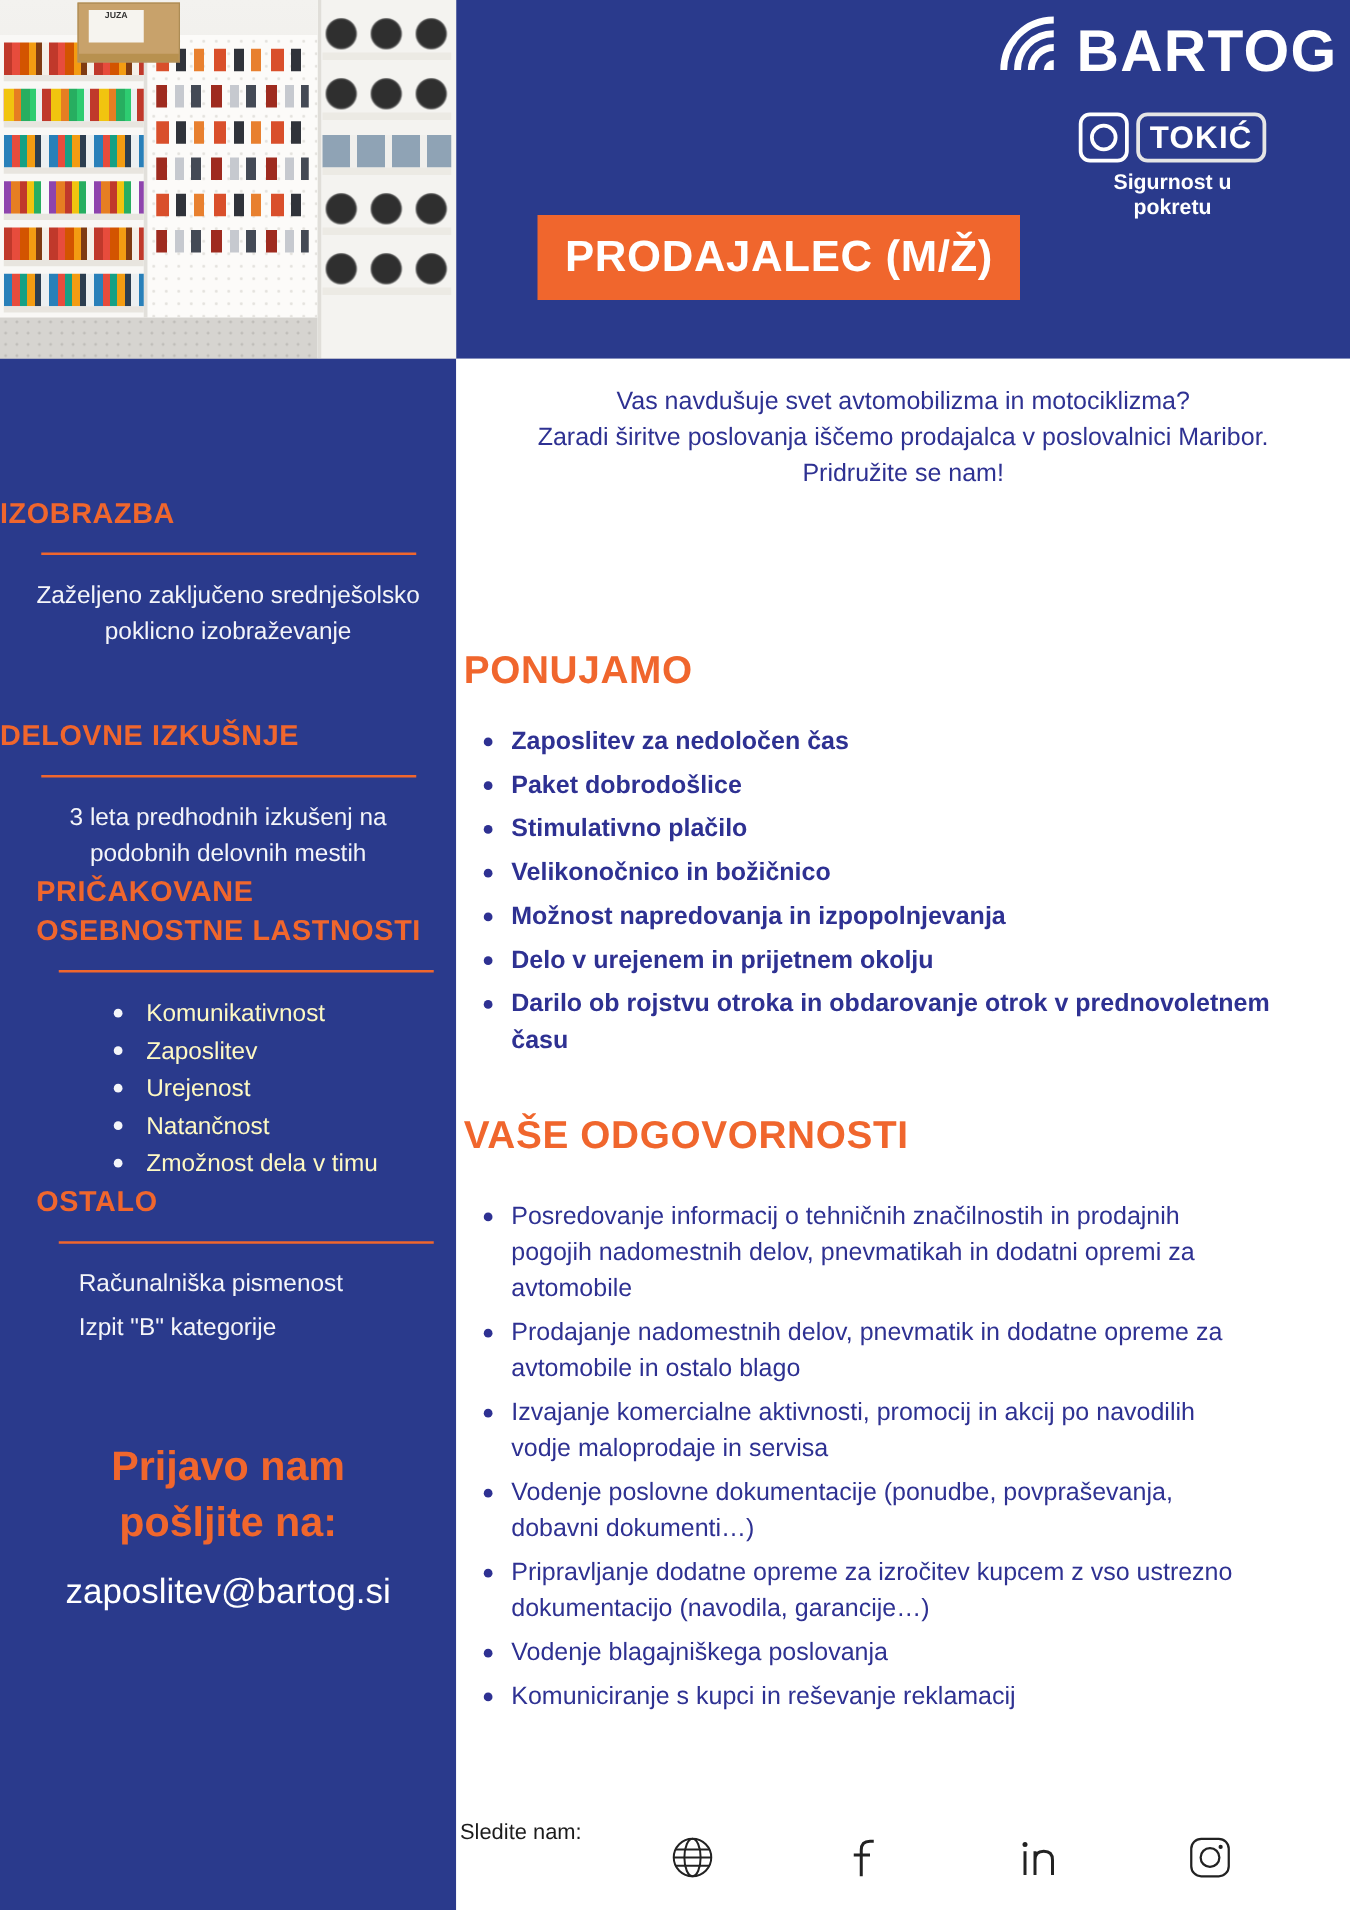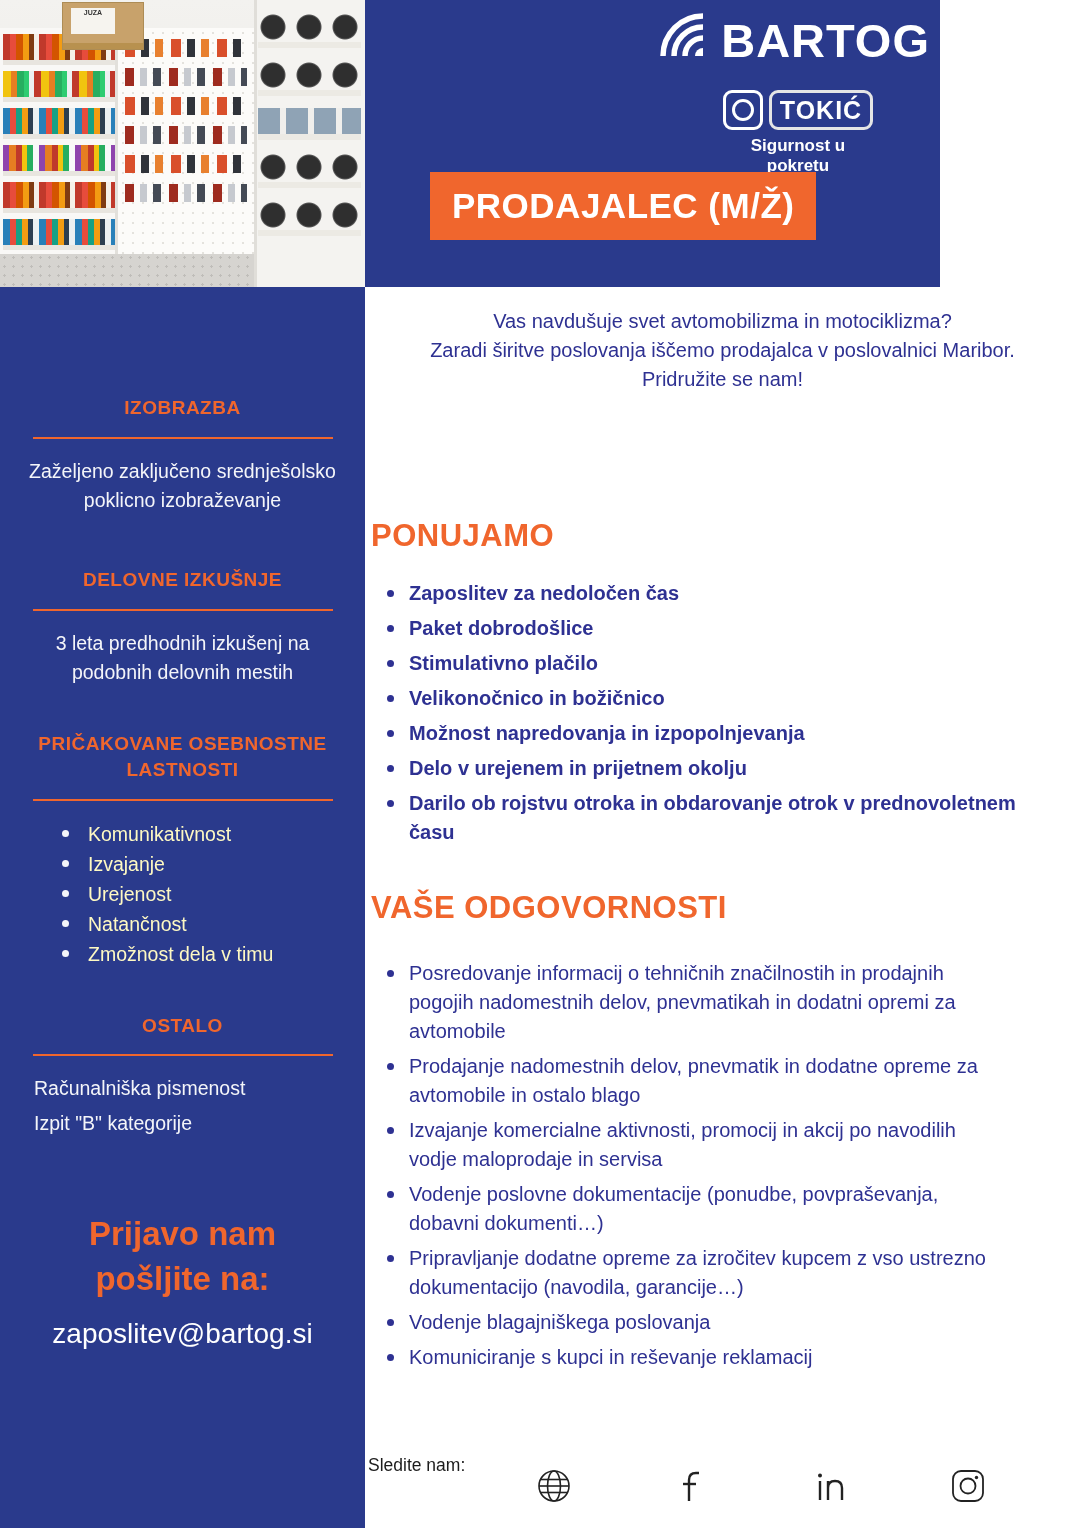--- a/index.html
+++ b/index.html
@@ -30,40 +30,40 @@
     background:repeating-linear-gradient(90deg,#d94f2b 0 10px,transparent 10px 16px,#30333a 16px 24px,transparent 24px 30px,#e8802f 30px 38px,transparent 38px 46px);}
   .hang-row.alt{background:repeating-linear-gradient(90deg,#9e2b1f 0 9px,transparent 9px 15px,#c6c9cf 15px 22px,transparent 22px 28px,#444a55 28px 36px,transparent 36px 44px);}
   .shelf-b{position:absolute;left:254px;top:0;width:111px;height:287px;background:#f4f3f0;
     box-shadow:inset 3px 0 0 #e0ded9;}
   .tire-row{height:30px;margin:12px 4px 0;border-bottom:6px solid #eceae4;
     background-image:radial-gradient(circle at 15px 15px,#2f2f2f 11px,#555 12px,transparent 13px);
     background-size:36px 30px;background-repeat:repeat-x;}
   .case-row{height:26px;margin:12px 4px 0;border-bottom:6px solid #eceae4;
     background:repeating-linear-gradient(90deg,#8fa3b5 0 22px,#f0efec 22px 28px);}
   
-  .header{position:absolute;left:365px;top:0;width:575px;height:287px;}
+  .header{position:absolute;left:365px;top:0;width:715px;height:287px;}
   .bartog{position:absolute;top:12px;right:10px;display:flex;align-items:center;gap:10px;color:#fff;}
   .bartog-word{font-size:47px;font-weight:800;letter-spacing:1px;}
   .tokic-wrap{position:absolute;top:90px;right:62px;width:160px;text-align:center;}
   .tokic-row{display:flex;justify-content:center;align-items:center;gap:6px;}
   .tokic-circle-box{width:40px;height:40px;border:3px solid #fff;border-radius:9px;
     display:flex;align-items:center;justify-content:center;box-sizing:border-box;}
   .tokic-circle{width:22px;height:22px;border:3px solid #fff;border-radius:50%;box-sizing:border-box;}
   .tokic-text-box{height:40px;border:3px solid #e5e5e5;border-radius:9px;box-sizing:border-box;
     padding:0 8px;color:#fff;font-size:25px;font-weight:800;line-height:34px;letter-spacing:1px;}
   .tokic-tagline{margin-top:6px;color:#fff;font-size:17px;font-weight:700;}
   .banner{position:absolute;left:65px;top:172px;height:68px;background:#f0662d;color:#fff;
     font-size:35px;font-weight:700;line-height:68px;padding:0 22px;letter-spacing:.5px;white-space:nowrap;}
   
   .sidebar{position:absolute;left:0;top:287px;width:365px;height:1241px;box-sizing:border-box;padding-top:108px;}
-  .sb-title{margin:0;color:#f0662d;font-size:19px;font-weight:800;text-align:center;letter-spacing:.5px;line-height:1.35;}
+  .sb-title{margin:0;color:#f0662d;font-size:23px;font-weight:800;text-align:left;letter-spacing:.5px;line-height:1.35;}
   .sb-rule{width:300px;border-top:2px solid #f0662d;margin:16px auto 18px;}
   .sb-text{margin:0 26px;color:#f4f5f9;font-size:19.5px;line-height:1.5;text-align:center;font-weight:500;}
   .sb-gap1{margin-top:52px;}
-  .sb-gap2{margin-top:44px;}
+  .sb-gap2{padding-left:29px;}
   .sb-list{list-style:none;margin:2px 0 0;padding:0 0 0 88px;}
   .sb-list li{position:relative;color:#fef9c3;font-size:19.5px;line-height:30px;font-weight:500;max-width:190px;}
   .sb-list li::before{content:"";position:absolute;left:-26px;top:11px;width:7px;height:7px;border-radius:50%;background:#f4f5f9;}
   .sb-line{margin:6px 0 0 34px;color:#f4f5f9;font-size:19.5px;line-height:1.5;font-weight:500;}
   .apply{margin-top:72px;text-align:center;}
   .apply-label{margin:0 auto;width:240px;color:#f0662d;font-size:33px;font-weight:600;line-height:1.38;}
   .apply-email{margin-top:16px;color:#fff;font-size:28px;font-weight:500;}
   
   .main{position:absolute;left:365px;top:287px;width:715px;height:1241px;background:#fff;color:#2e3192;}
   .intro{position:absolute;top:20px;left:55px;width:605px;text-align:center;}
@@ -148,21 +148,21 @@
   <div class="sb-gap1">
     <h2 class="sb-title">DELOVNE IZKUŠNJE</h2>
     <div class="sb-rule"></div>
     <p class="sb-text">3 leta predhodnih izkušenj na podobnih delovnih mestih</p>
   </div>
   <div class="sb-gap2">
     <h2 class="sb-title">PRIČAKOVANE OSEBNOSTNE LASTNOSTI</h2>
     <div class="sb-rule"></div>
     <ul class="sb-list">
       <li>Komunikativnost</li>
-      <li>Izvajanje</li>
+      <li>Zaposlitev</li>
       <li>Urejenost</li>
       <li>Natančnost</li>
       <li>Zmožnost dela v timu</li>
     </ul>
   </div>
   <div class="sb-gap2">
     <h2 class="sb-title">OSTALO</h2>
     <div class="sb-rule"></div>
     <p class="sb-line">Računalniška pismenost</p>
     <p class="sb-line">Izpit "B" kategorije</p>

